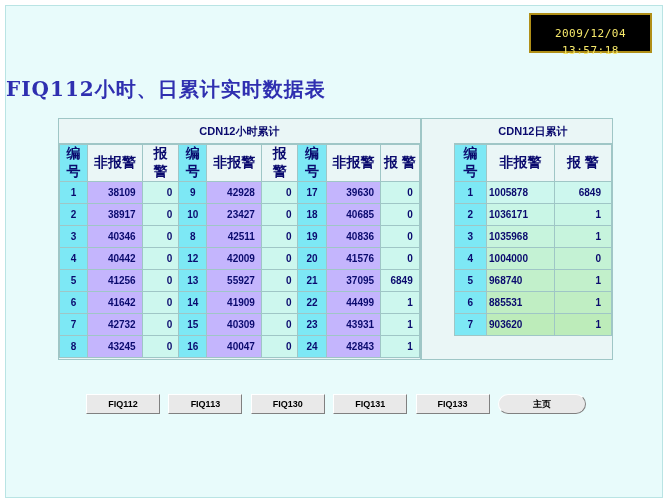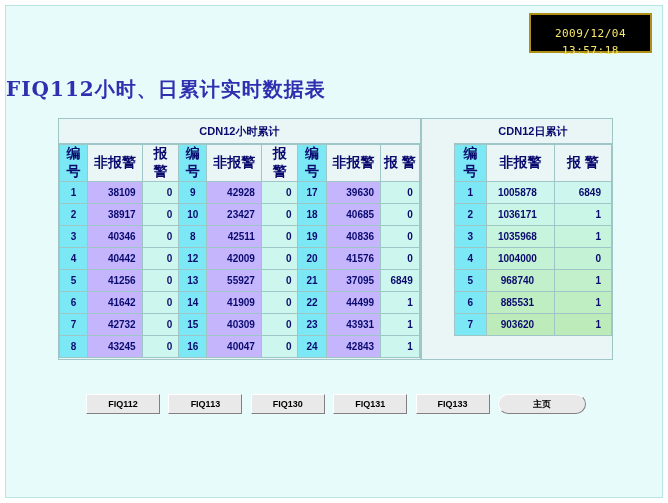--- a/index.html
+++ b/index.html
@@ -65,21 +65,21 @@
     color:#0a0a6e;
     padding:0 2px;
     box-sizing:border-box;
   }
   thead th{background:#eaf6f6;font-size:14px;}
   .idcell{background:#7de8f5;width:30px;}
   .val{background:#c4b5fd;text-align:right;padding-right:6px;width:58px;}
   .alm{background:#cdf7ee;text-align:right;padding-right:6px;width:40px;}
   
   .blockR .idcell{background:#7de8f5;width:34px;}
-  .rval{text-align:center;padding-right:8px;color:#0a0a6e;width:70px;}
+  .rval{text-align:left;padding-right:8px;color:#0a0a6e;width:70px;}
   .ralm{text-align:right;padding-right:10px;color:#0a0a6e;width:60px;}
   .g0{background:#cdf7ee;}
   .g1{background:#c9f6e6;}
   .g2{background:#c7f4dd;}
   .g3{background:#c4f2d4;}
   .g4{background:#c2f0cb;}
   .g5{background:#c0eec3;}
   .g6{background:#bdecba;}
   
   #buttons{

